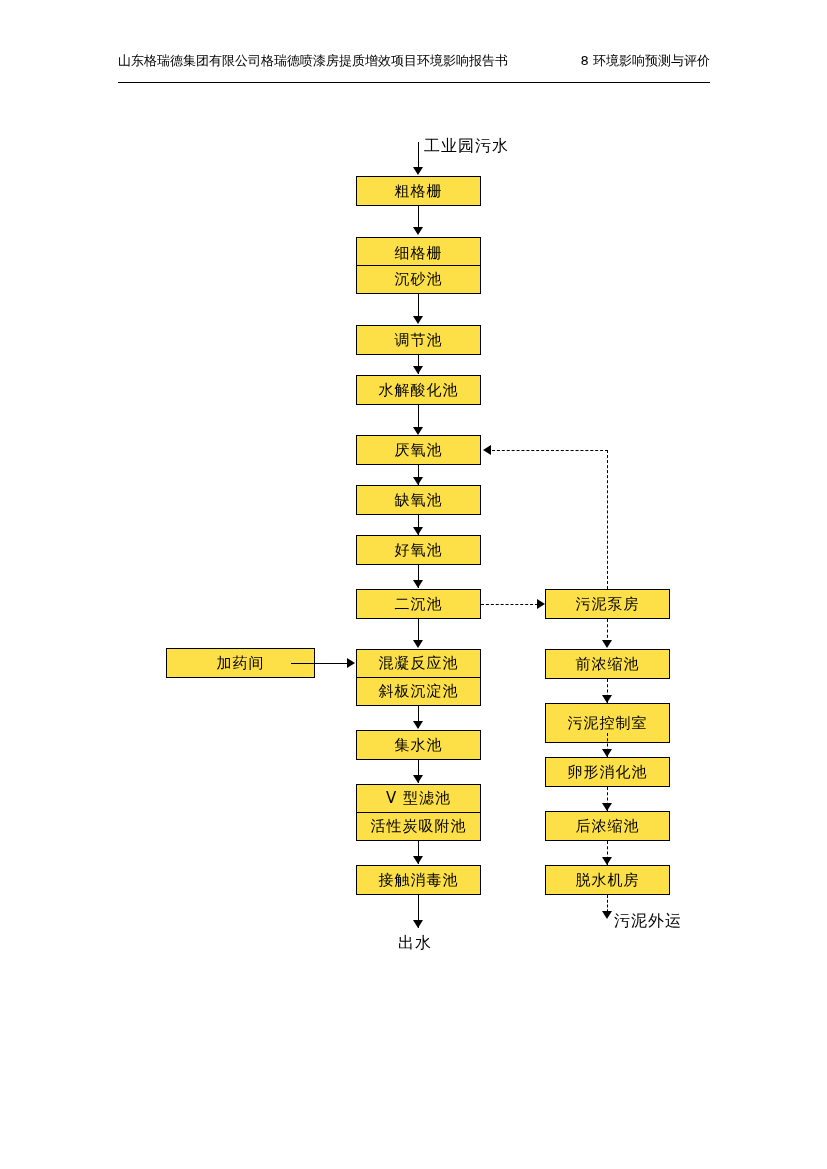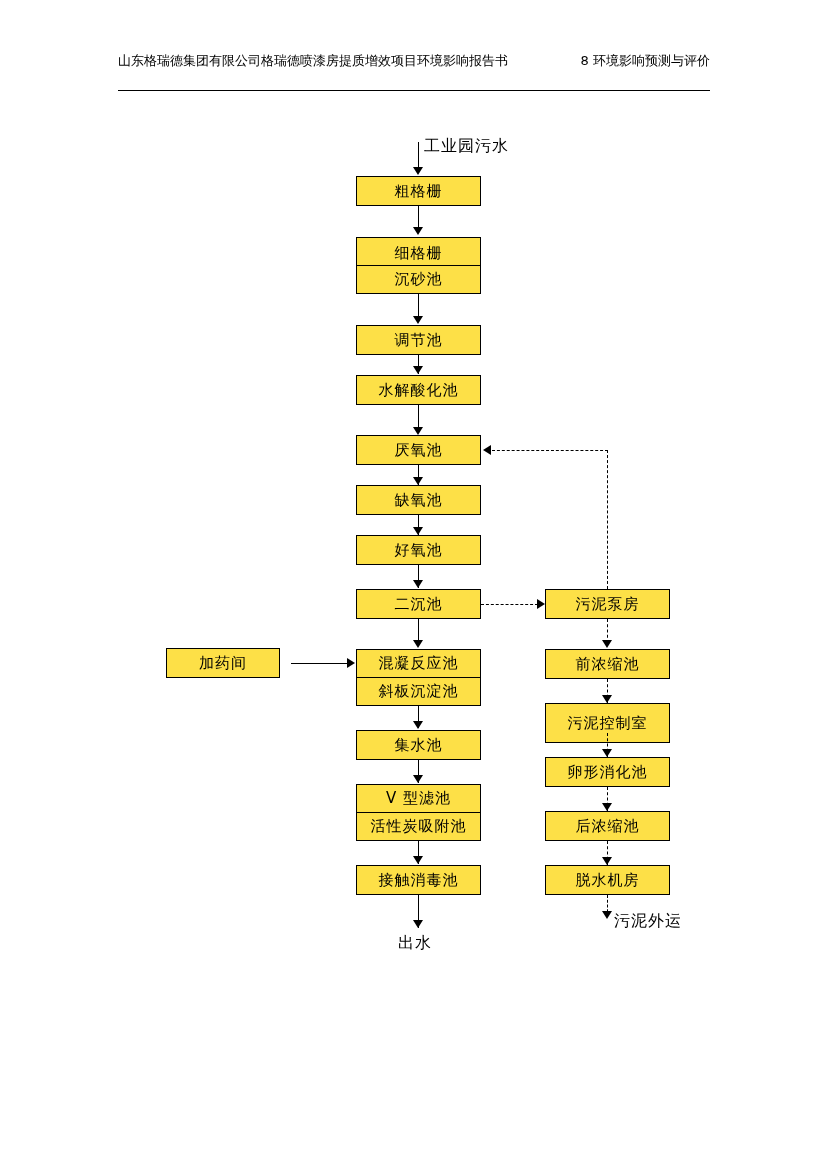--- a/index.html
+++ b/index.html
@@ -19,21 +19,21 @@
   }
   
   .header{
     position:absolute;
     left:118px;top:52px;width:592px;
     display:flex;
     justify-content:space-between;
     align-items:flex-end;
     font-size:13px;
     font-family:"DejaVu Sans", sans-serif;
-    padding-bottom:20px;
+    padding-bottom:12px;
     border-bottom:1px solid #000;
     box-sizing:border-box;
   }
   .header .left{white-space:nowrap;}
   .header .right{white-space:nowrap;}
   
   .footer{
     position:absolute;
     left:118px;top:1085px;width:592px;
     display:flex;
@@ -168,21 +168,21 @@
     <div class="vline" style="left:418px;top:619px;height:24px;"></div>
     <div class="arrow-down" style="left:413px;top:640px;"></div>
 
     <div class="hline dash" style="left:481px;top:604px;width:57px;"></div>
     <div class="arrow-right" style="left:537px;top:599px;"></div>
 
     <div class="vline dash" style="left:607px;top:450px;height:139px;"></div>
     <div class="hline dash" style="left:492px;top:450px;width:116px;"></div>
     <div class="arrow-left" style="left:483px;top:445px;"></div>
 
-    <div class="node" style="left:166px;top:648px;width:114px;height:30px;">加药间</div>
+    <div class="node" style="left:166px;top:648px;width:149px;height:30px;">加药间</div>
     <div class="hline" style="left:291px;top:663px;width:57px;"></div>
     <div class="arrow-right" style="left:347px;top:658px;"></div>
 
     <div class="node" style="left:356px;top:649px;width:125px;height:29px;">混凝反应池</div>
     <div class="node" style="left:356px;top:677px;width:125px;height:29px;">斜板沉淀池</div>
     <div class="vline" style="left:418px;top:706px;height:22px;"></div>
     <div class="arrow-down" style="left:413px;top:721px;"></div>
 
     <div class="node" style="left:356px;top:730px;width:125px;height:30px;">集水池</div>
     <div class="vline" style="left:418px;top:760px;height:23px;"></div>

